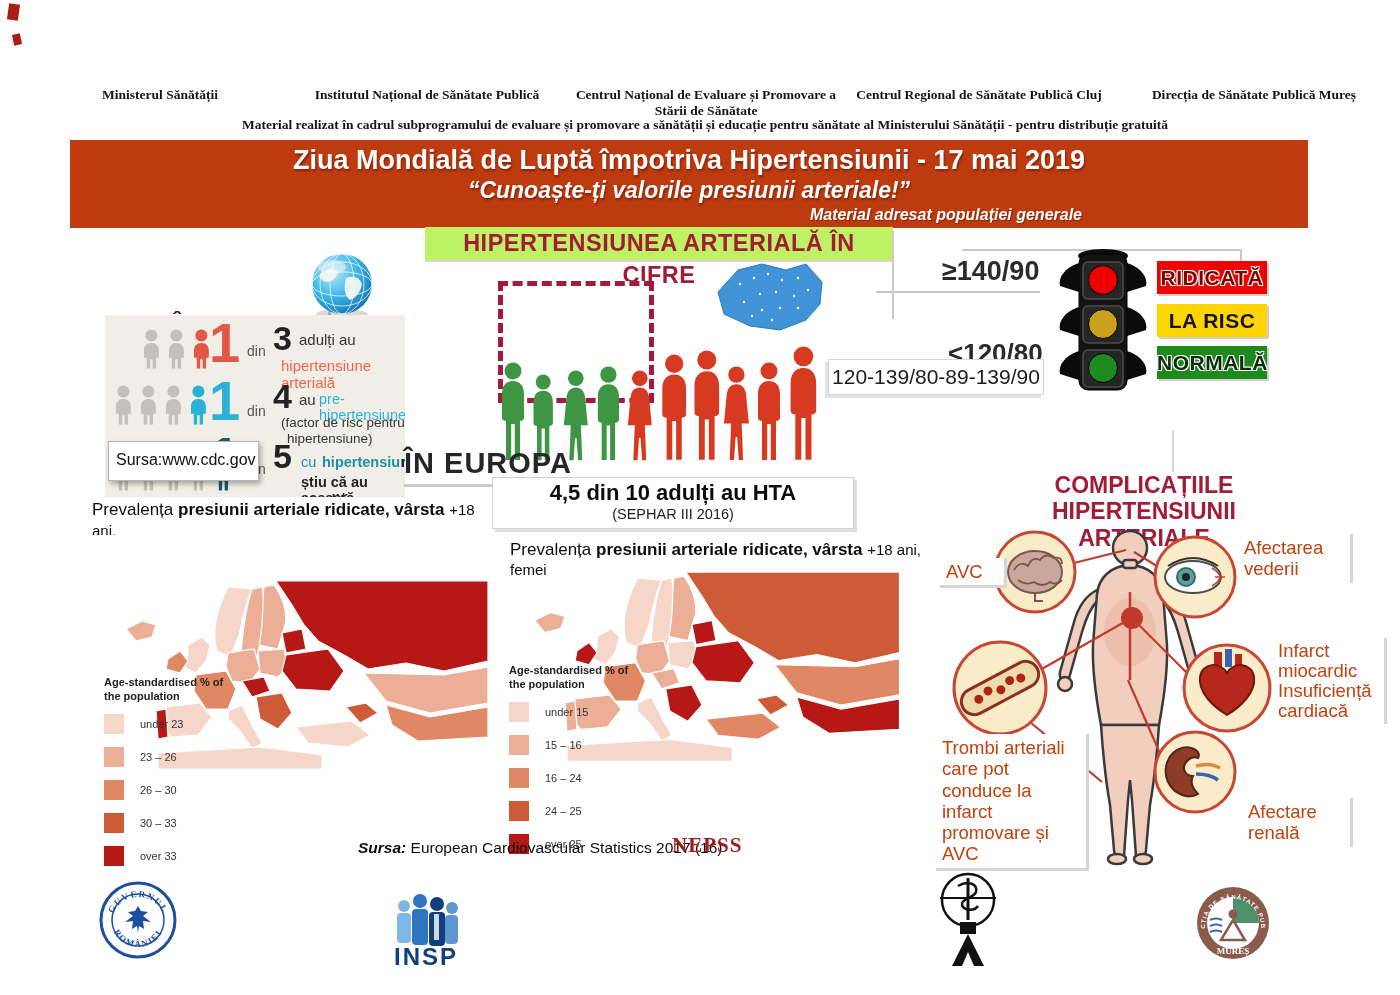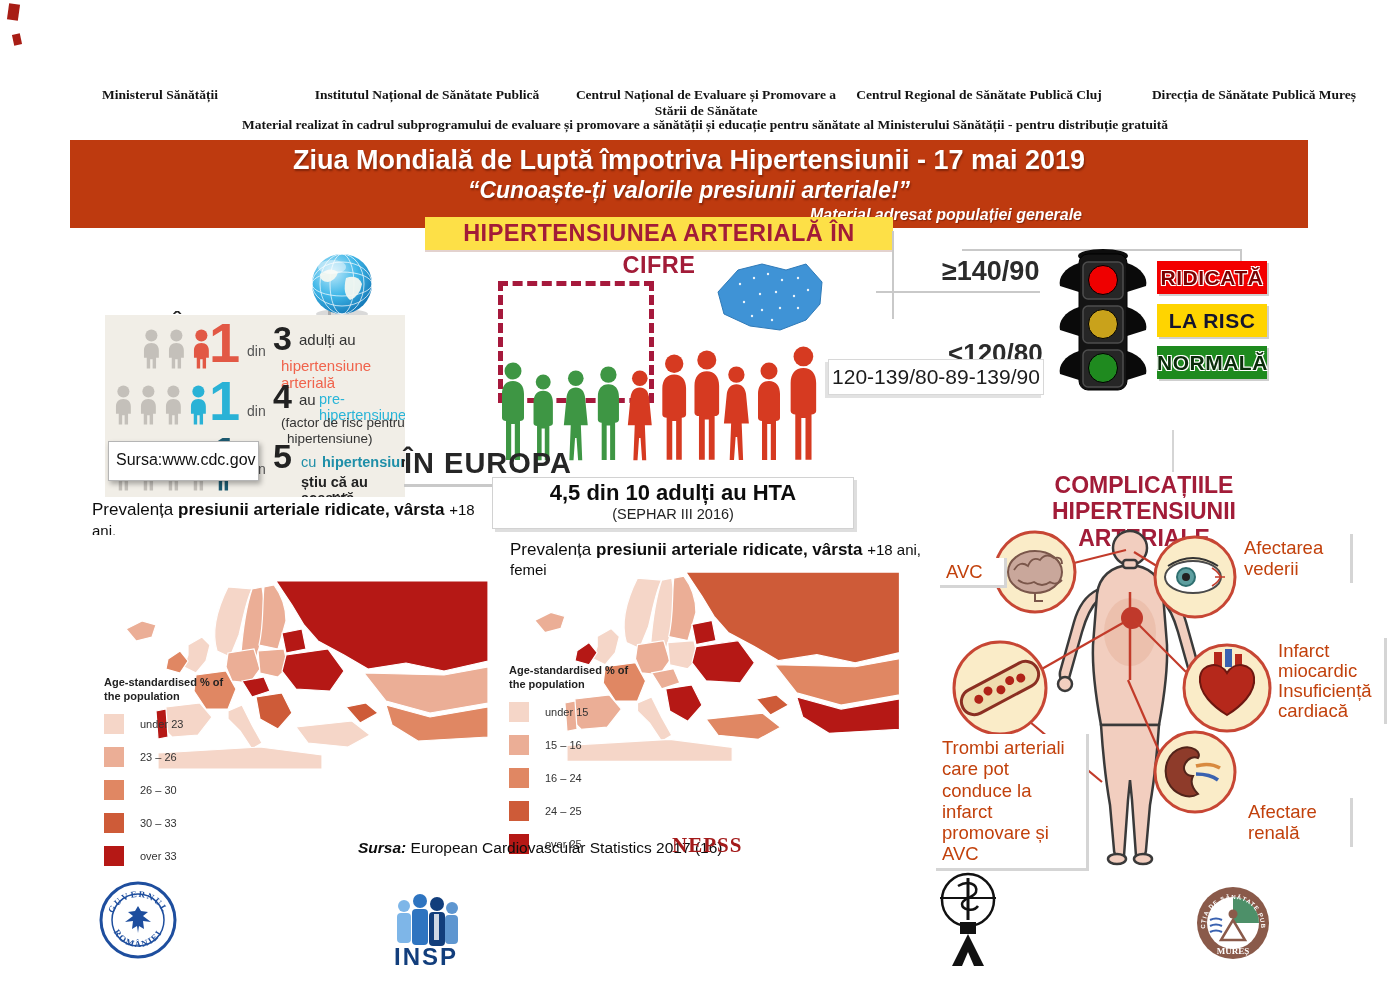--- a/index.html
+++ b/index.html
@@ -21,21 +21,21 @@
             font-family:"Liberation Serif",serif;color:#141414;}
   
   #banner{left:70px;top:140px;width:1238px;height:88px;background:#BE3A0F;}
   #banner-title{position:absolute;top:5px;left:0;width:100%;text-align:center;font-size:27px;
                 font-weight:bold;color:#fff;text-shadow:1px 2px 2px rgba(60,10,0,.45);}
   #banner-sub{position:absolute;top:37px;left:0;width:100%;text-align:center;font-size:23px;
               font-weight:bold;font-style:italic;color:#fff;text-shadow:1px 2px 2px rgba(60,10,0,.45);}
   #banner-aud{position:absolute;top:66px;left:0;width:1012px;text-align:right;font-size:16px;
               font-weight:bold;font-style:italic;color:#fff;text-shadow:1px 1px 1px rgba(60,10,0,.4);}
   
-  #cifre-strip{left:425px;top:217px;width:468px;height:33px;background:#fde047;
+  #cifre-strip{left:425px;top:227px;width:468px;height:33px;background:#bef264;
                border-bottom:2px solid #E3D2CE;text-align:center;}
   #cifre-strip span{font-size:23.5px;font-weight:bold;color:#A21C38;letter-spacing:.5px;line-height:32px;}
   #vline-a{left:892px;top:231px;width:2px;height:88px;background:#c9c9c9;}
   
   #inlume-head{left:148px;top:266px;width:154px;height:36px;font-size:23px;font-weight:bold;color:#262626;
                border-right:3px solid #c9c9c9;border-bottom:3px solid #c9c9c9;padding-left:26px;
                overflow:hidden;letter-spacing:1px;margin-top:45px;}
   #globe-svg{left:306px;top:252px;}
   #lume-panel{left:105px;top:315px;width:300px;height:182px;background:#F1EEE7;overflow:hidden;}
   .bignum{position:absolute;font-size:56px;font-weight:bold;line-height:1;}

